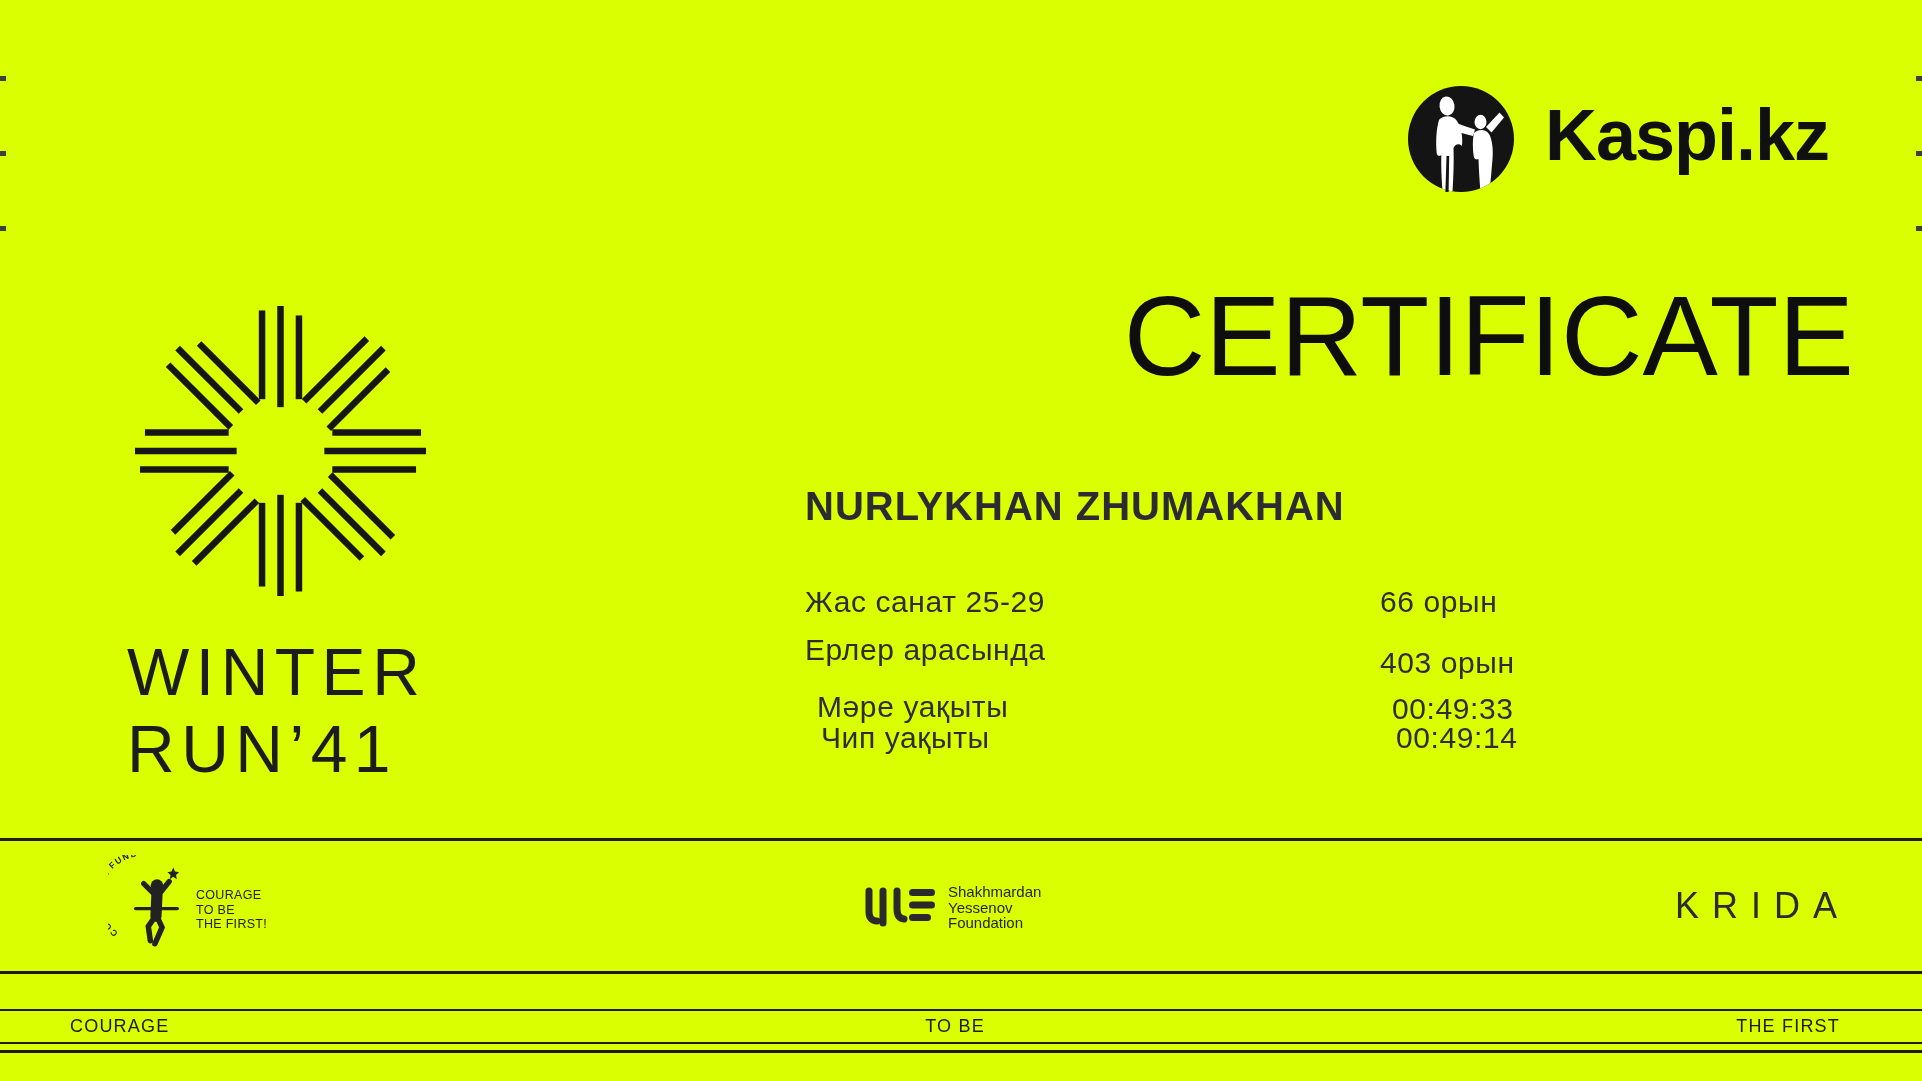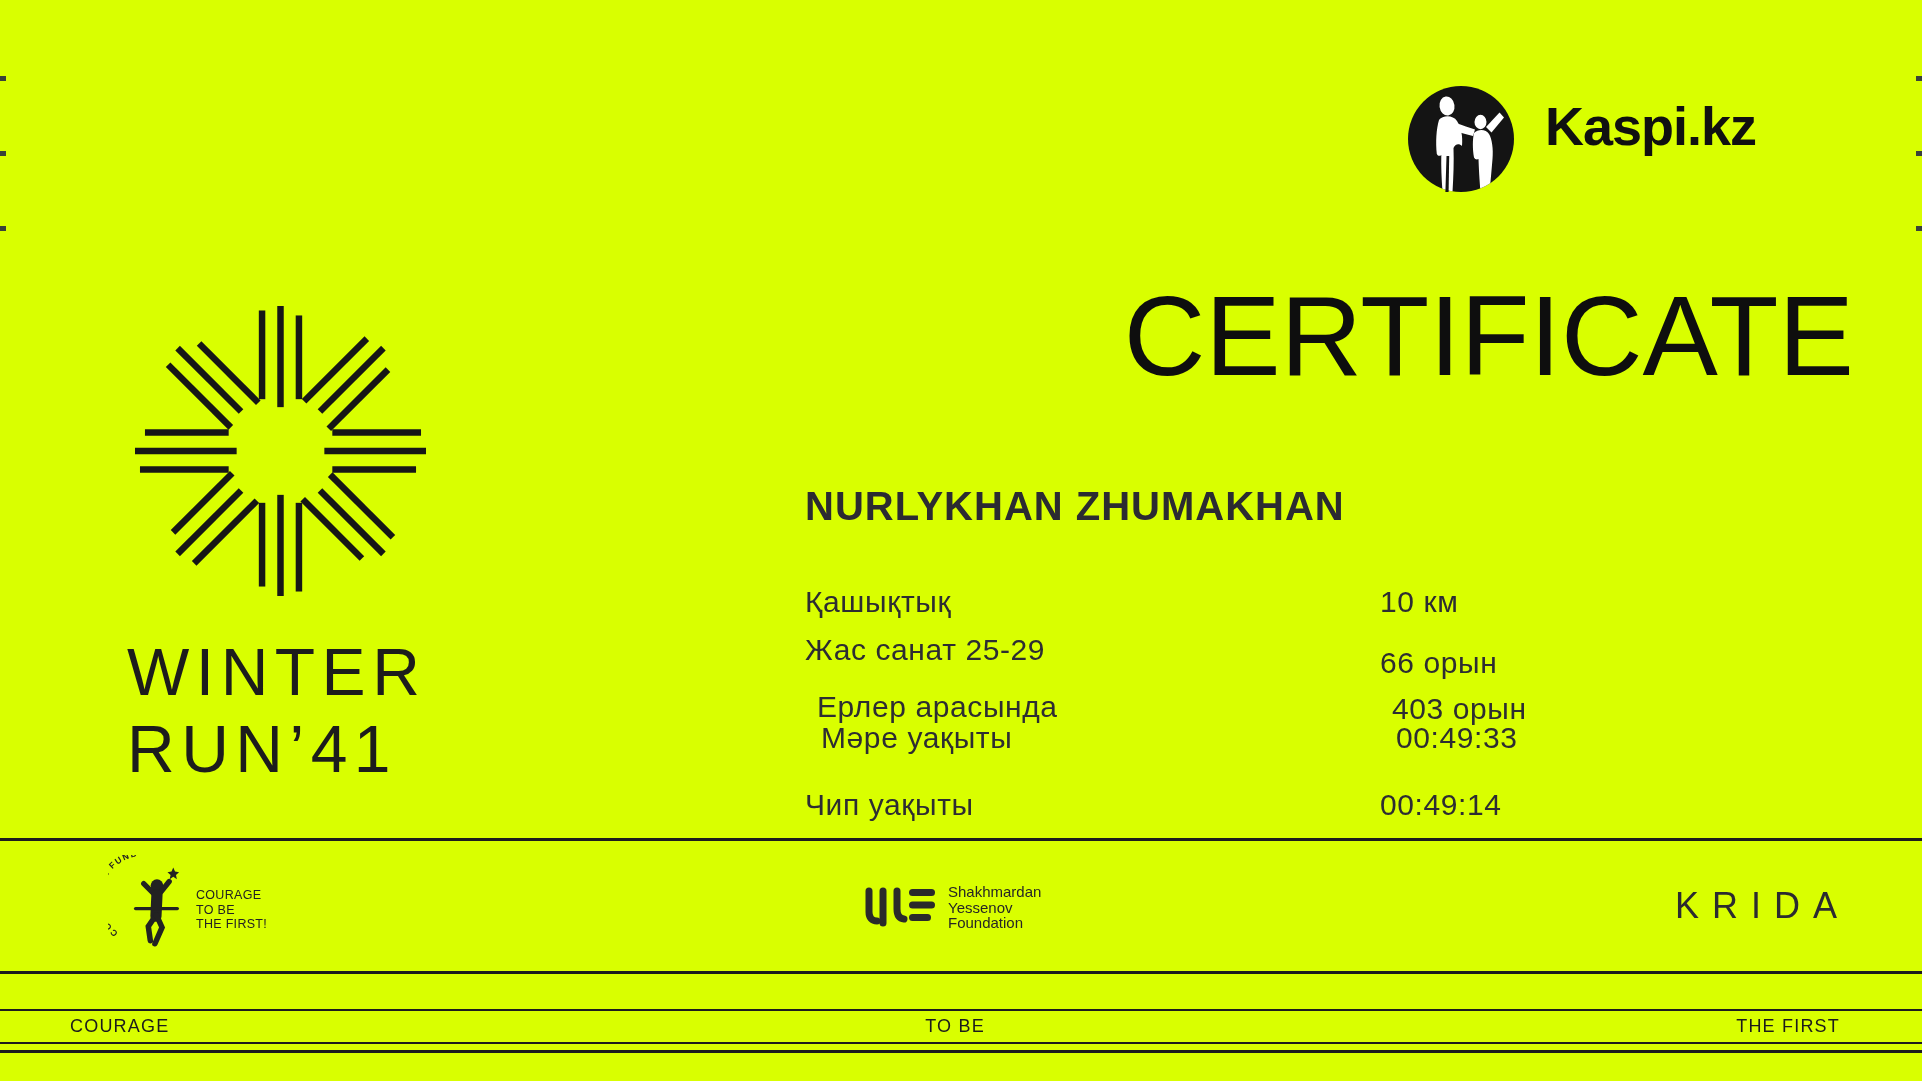--- a/index.html
+++ b/index.html
@@ -10,21 +10,21 @@
     color:#1e1e1e;
   }
   .abs{position:absolute;}
 
   
   .tick{position:absolute;width:6px;height:5px;background:#39413a;}
 
   
   .kaspi-logo{left:1408px;top:86px;width:106px;height:106px;}
   .kaspi-word{
-    left:1545px;top:99px;font-size:54px;font-weight:700;letter-spacing:-1px;
+    left:1545px;top:99px;font-size:72px;font-weight:700;letter-spacing:-1px;
     color:#101010;line-height:1;white-space:nowrap;
   }
 
   
   .cert-title{
     right:68px;top:280px;font-size:113px;font-weight:400;letter-spacing:0px;
     color:#0e0e0e;line-height:1;white-space:nowrap;
   }
 
   
@@ -117,24 +117,20 @@
   <path d="M38.5,70 L41.2,70 L40.6,106 L37.4,106 Z" fill="#141414"></path>
 </svg>
 <div class="abs kaspi-word">Kaspi.kz</div>
 
 <div class="abs cert-title">CERTIFICATE</div>
 
 <div class="abs runner-name">NURLYKHAN ZHUMAKHAN</div>
 
 <div class="abs results">
   <div class="res-row">
-    <span class="res-label">Қашықтық</span>
-    <span class="res-value">10 км</span>
-  </div>
-  <div class="res-row">
     <span class="res-label">Жас санат 25-29</span>
     <span class="res-value">66 орын</span>
   </div>
   <div class="res-row">
     <span class="res-label">Ерлер арасында</span>
     <span class="res-value">403 орын</span>
   </div>
   <div class="res-row">
     <span class="res-label">Мәре уақыты</span>
     <span class="res-value">00:49:33</span>

